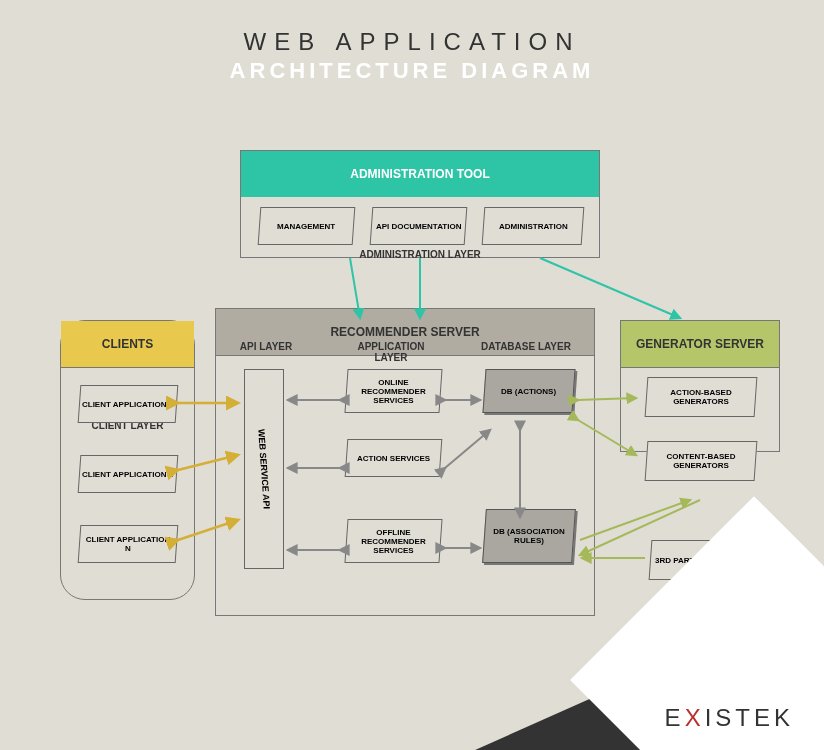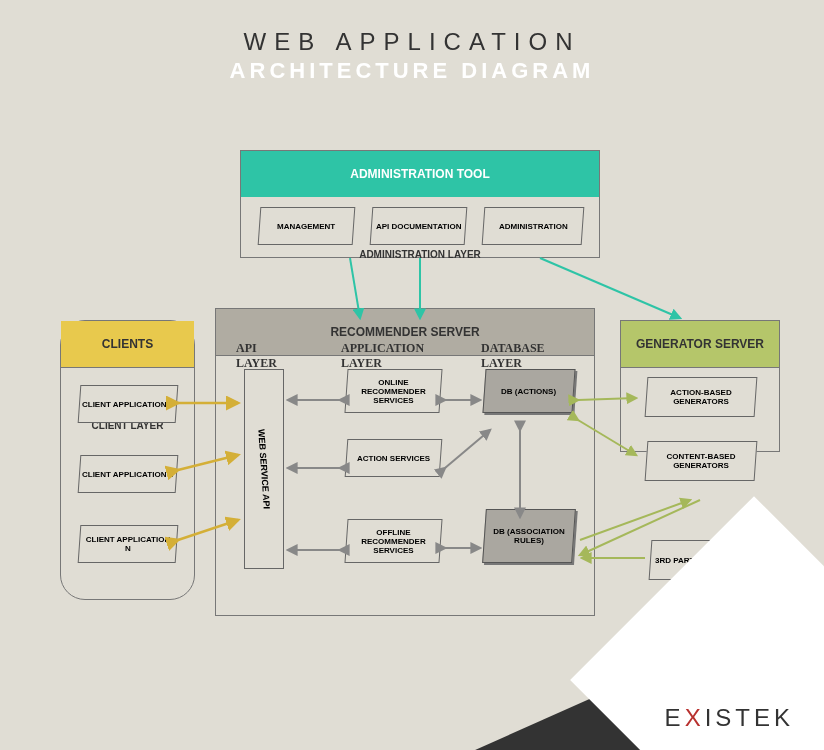--- a/index.html
+++ b/index.html
@@ -67,24 +67,24 @@
 .generator .box-header { background: #b5c66a; color: #333; }
 
 .db-box {
   background: #aaa7a0;
   border: 1px solid #555;
   box-shadow: 2px 2px 0 #777;
 }
 
 .col-label {
   position: absolute;
-  font-size: 12px;
+  font-size: 10px;
   font-weight: 600;
   color: #333;
-  font-family: Liberation Serif, serif;
+  text-align: center;
 }
 
 .vtext {
   writing-mode: vertical-rl;
   transform: rotate(180deg);
   font-size: 9px;
   font-weight: 600;
 }
 
 svg.arrows {

